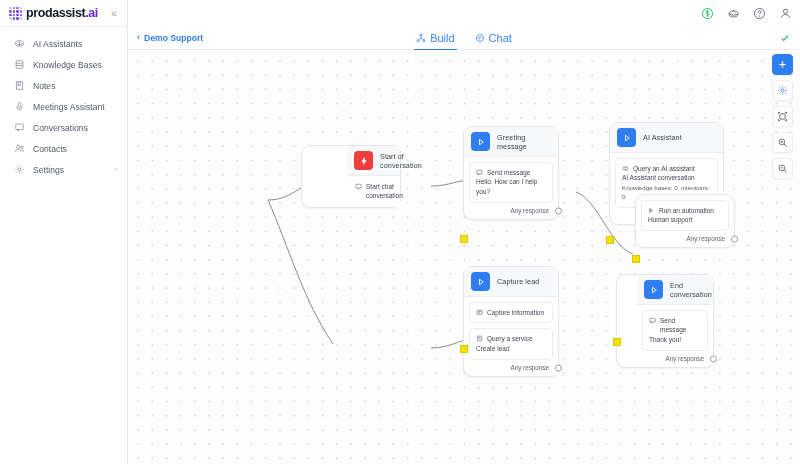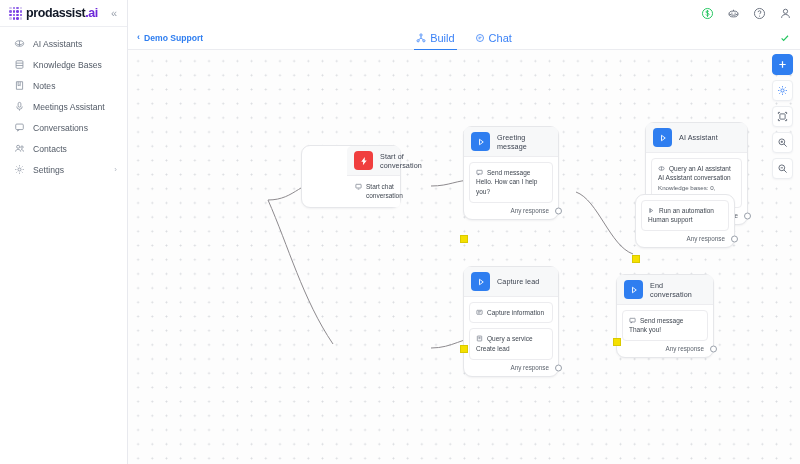--- a/index.html
+++ b/index.html
@@ -444,21 +444,21 @@
             <span class="body-text">Send message</span>
           </div>
           <div class="body-sub">Hello. How can I help you?</div>
         </div>
         <div class="node-foot">
           <span>Any response</span>
           <span class="port-out"></span>
         </div>
       </div>
 
-      <div class="node" style="left:481px; top:72px; width:103px;margin-left:36px;">
+      <div class="node" style="left:481px; top:72px; width:115px;">
         <span class="port-in" style="top:113px;"></span>
         <div class="node-head">
           <span class="node-icon">
             <svg viewBox="0 0 16 16" fill="none" stroke="currentColor" stroke-width="1.4">
                 <path d="M5.6 3.6l6 4.4-6 4.4z"></path>
               </svg>
           </span>
           <span class="node-title">AI Assistant</span>
         </div>
         <div class="node-body">
@@ -532,21 +532,21 @@
             <span class="body-text">Query a service</span>
           </div>
           <div class="body-sub">Create lead</div>
         </div>
         <div class="node-foot">
           <span>Any response</span>
           <span class="port-out"></span>
         </div>
       </div>
 
-      <div class="node" style="left:488px; top:224px; width:98px;">
+      <div class="node" style="left:488px; top:224px; width:98px;padding-left:20px;">
         <span class="port-in" style="top:63px;"></span>
         <div class="node-head">
           <span class="node-icon">
             <svg viewBox="0 0 16 16" fill="none" stroke="currentColor" stroke-width="1.4">
                 <path d="M5.6 3.6l6 4.4-6 4.4z"></path>
               </svg>
           </span>
           <span class="node-title">End conversation</span>
         </div>
         <div class="node-body">

